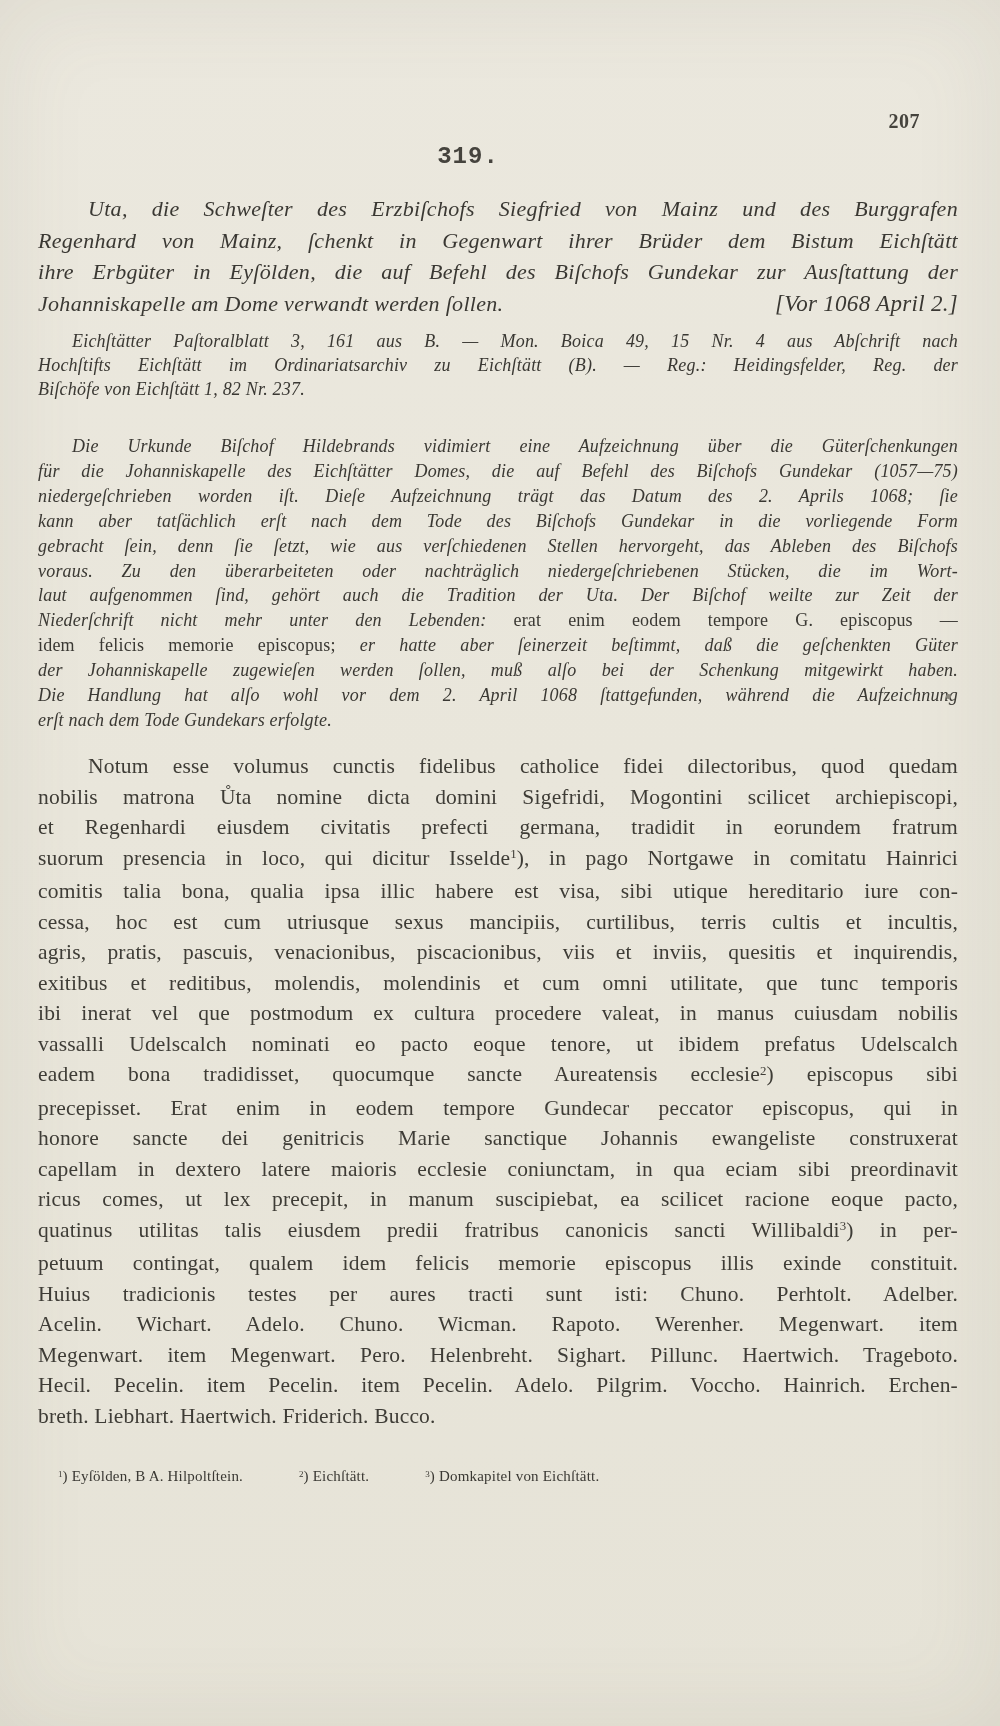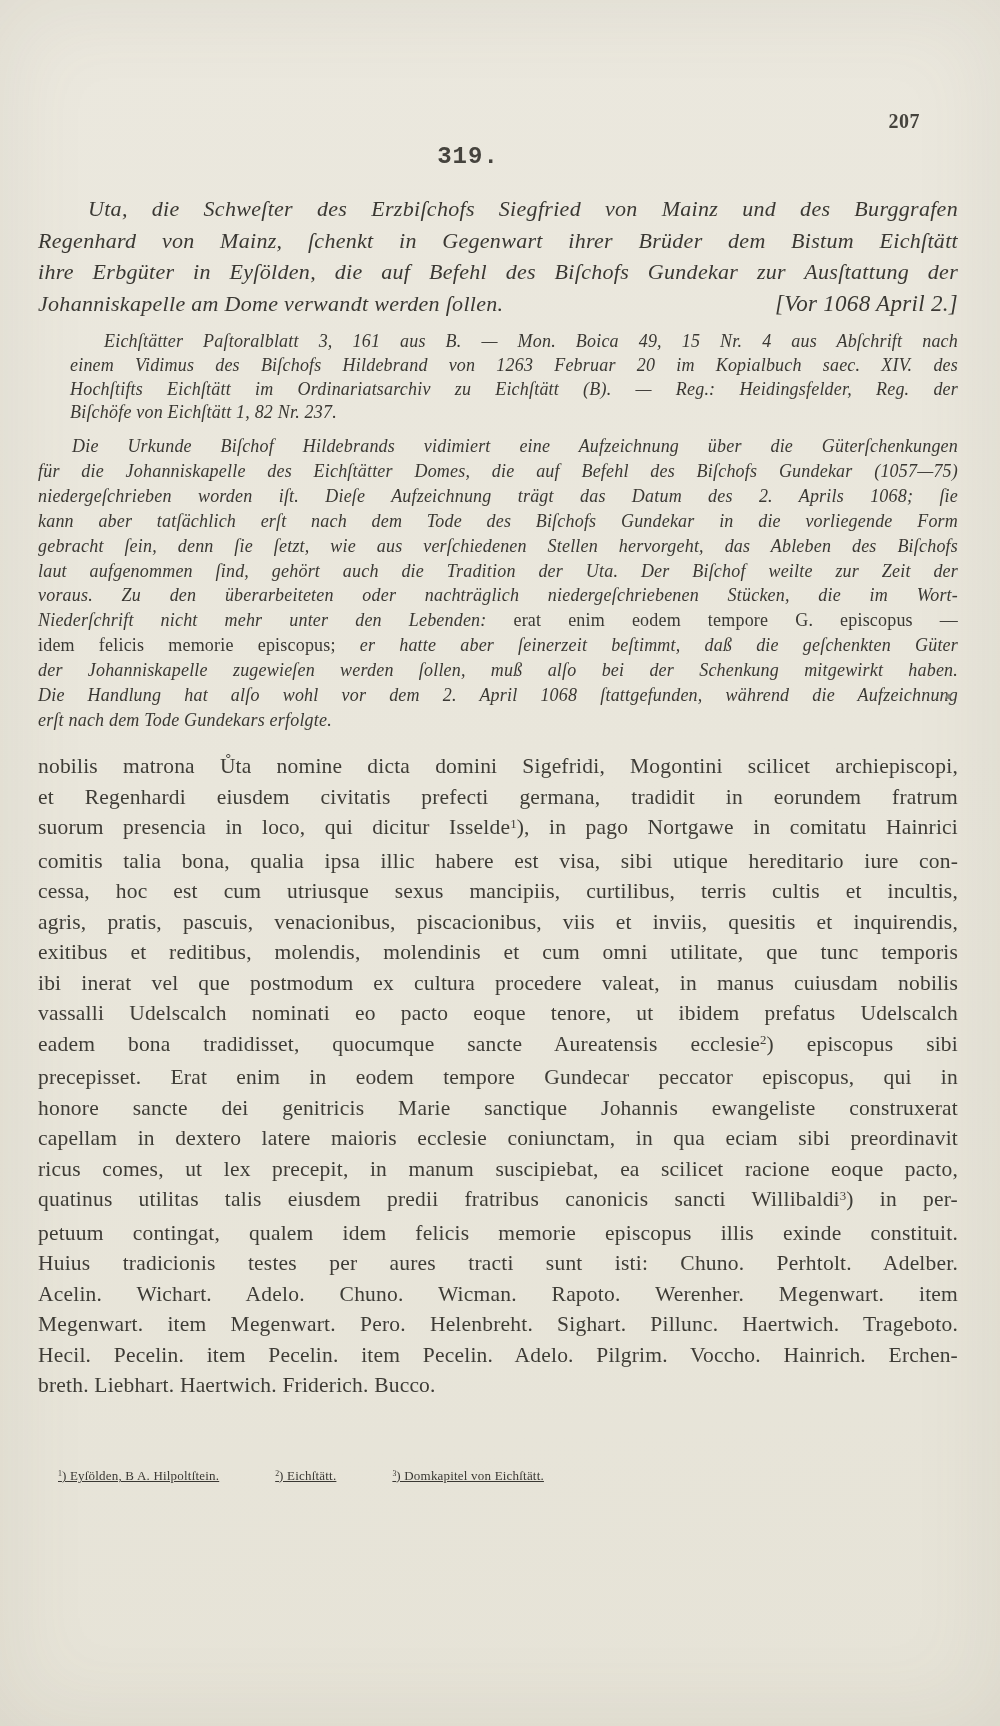--- a/index.html
+++ b/index.html
@@ -23,33 +23,33 @@
   .tline { text-align:justify; text-align-last:justify; }
   .tline.end { text-align-last:left; }
   .tline.ind { text-indent:50px; }
   .small .tline.ind { text-indent:34px; }
   .tline-split { display:flex; justify-content:space-between; align-items:baseline; }
   .regest {
     top:193px; font-style:italic; font-size:22px; line-height:31.7px; letter-spacing:0.3px;
   }
   .rdate { font-size:23px; white-space:nowrap; }
   .source-note {
-    top:330px; font-style:italic; font-size:18px; line-height:23.8px; letter-spacing:0.2px;margin-left:32px;
+    top:330px; font-style:italic; font-size:18px; line-height:23.8px; letter-spacing:0.2px;
   }
   .commentary {
     top:434px; font-style:italic; font-size:18px; line-height:24.9px; letter-spacing:0.2px;
   }
   .commentary .rm { font-style:normal; }
   .main-text {
     top:751px; font-size:21.5px; line-height:30.5px; letter-spacing:0.2px; color:#3e3c36;
   }
   .sup { font-size:0.6em; position:relative; top:-0.5em; letter-spacing:0; }
   .footnotes {
     position:absolute; left:38px; right:42px; top:1468px;
-    font-size:13px; padding-left:20px; letter-spacing:0.2px;text-decoration:underline;
+    font-size:15px; padding-left:20px; letter-spacing:0.2px;
   }
   .fn-item { margin-right:56px; }
   .fn-item:last-child { margin-right:0; }
   .speck {
     position:absolute; left:946px; top:694px; width:5px; height:5px;
     border-radius:50%; background:#89867c;
   }
 </style>
 </head>
 <body>
@@ -63,41 +63,41 @@
       <div class="tline"><span>Regenhard von Mainz, ſchenkt in Gegenwart ihrer Brüder dem Bistum Eichſtätt</span></div>
       <div class="tline"><span>ihre Erbgüter in Eyſölden, die auf Befehl des Biſchofs Gundekar zur Ausſtattung der</span></div>
       <div class="tline-split">
         <span><span>Johanniskapelle am Dome verwandt werden ſollen.</span></span>
         <span class="rdate">[Vor 1068 April 2.]</span>
       </div>
     </section>
 
   <section class="source-note small">
       <div class="tline ind"><span>Eichſtätter Paſtoralblatt 3, 161 aus B. — Mon. Boica 49, 15 Nr. 4 aus Abſchrift nach</span></div>
-      <div class="tline"><span>einem Vidimus des Biſchofs Hildebrand von 1263 Februar 20 im Kopialbuch saec. XIV. des</span></div>
       <div class="tline"><span>Hochſtifts Eichſtätt im Ordinariatsarchiv zu Eichſtätt (B). — Reg.: Heidingsfelder, Reg. der</span></div>
       <div class="tline end"><span>Biſchöfe von Eichſtätt 1, 82 Nr. 237.</span></div>
     </section>
 
   <section class="commentary small">
       <div class="tline ind"><span>Die Urkunde Biſchof Hildebrands vidimiert eine Aufzeichnung über die Güterſchenkungen</span></div>
       <div class="tline"><span>für die Johanniskapelle des Eichſtätter Domes, die auf Befehl des Biſchofs Gundekar (1057—75)</span></div>
       <div class="tline"><span>niedergeſchrieben worden iſt. Dieſe Aufzeichnung trägt das Datum des 2. Aprils 1068; ſie</span></div>
       <div class="tline"><span>kann aber tatſächlich erſt nach dem Tode des Biſchofs Gundekar in die vorliegende Form</span></div>
       <div class="tline"><span>gebracht ſein, denn ſie ſetzt, wie aus verſchiedenen Stellen hervorgeht, das Ableben des Biſchofs</span></div>
+      <div class="tline"><span>voraus. Zu den überarbeiteten oder nachträglich niedergeſchriebenen Stücken, die im Wort-</span></div>
       <div class="tline"><span>laut aufgenommen ſind, gehört auch die Tradition der Uta. Der Biſchof weilte zur Zeit der</span></div>
-      <div class="tline"><span>voraus. Zu den überarbeiteten oder nachträglich niedergeſchriebenen Stücken, die im Wort-</span></div>
       <div class="tline"><span>Niederſchrift nicht mehr unter den Lebenden: </span><span class="rm">erat enim eodem tempore G. episcopus —</span></div>
       <div class="tline"><span class="rm">idem felicis memorie episcopus; </span><span>er hatte aber ſeinerzeit beſtimmt, daß die geſchenkten Güter</span></div>
       <div class="tline"><span>der Johanniskapelle zugewieſen werden ſollen, muß alſo bei der Schenkung mitgewirkt haben.</span></div>
       <div class="tline"><span>Die Handlung hat alſo wohl vor dem 2. April 1068 ſtattgefunden, während die Aufzeichnung</span></div>
       <div class="tline end"><span>erſt nach dem Tode Gundekars erfolgte.</span></div>
     </section>
 
   <section class="main-text">
+      <div class="tline ind"><span>Notum esse volumus cunctis fidelibus catholice fidei dilectoribus, quod quedam</span></div>
       <div class="tline"><span>nobilis matrona Ůta nomine dicta domini Sigefridi, Mogontini scilicet archiepiscopi,</span></div>
       <div class="tline"><span>et Regenhardi eiusdem civitatis prefecti germana, tradidit in eorundem fratrum</span></div>
       <div class="tline"><span>suorum presencia in loco, qui dicitur Isselde</span><span class="sup">1</span><span>), in pago Nortgawe in comitatu Hainrici</span></div>
       <div class="tline"><span>comitis talia bona, qualia ipsa illic habere est visa, sibi utique hereditario iure con-</span></div>
       <div class="tline"><span>cessa, hoc est cum utriusque sexus mancipiis, curtilibus, terris cultis et incultis,</span></div>
       <div class="tline"><span>agris, pratis, pascuis, venacionibus, piscacionibus, viis et inviis, quesitis et inquirendis,</span></div>
       <div class="tline"><span>exitibus et reditibus, molendis, molendinis et cum omni utilitate, que tunc temporis</span></div>
       <div class="tline"><span>ibi inerat vel que postmodum ex cultura procedere valeat, in manus cuiusdam nobilis</span></div>
       <div class="tline"><span>vassalli Udelscalch nominati eo pacto eoque tenore, ut ibidem prefatus Udelscalch</span></div>
       <div class="tline"><span>eadem bona tradidisset, quocumque sancte Aureatensis ecclesie</span><span class="sup">2</span><span>) episcopus sibi</span></div>

